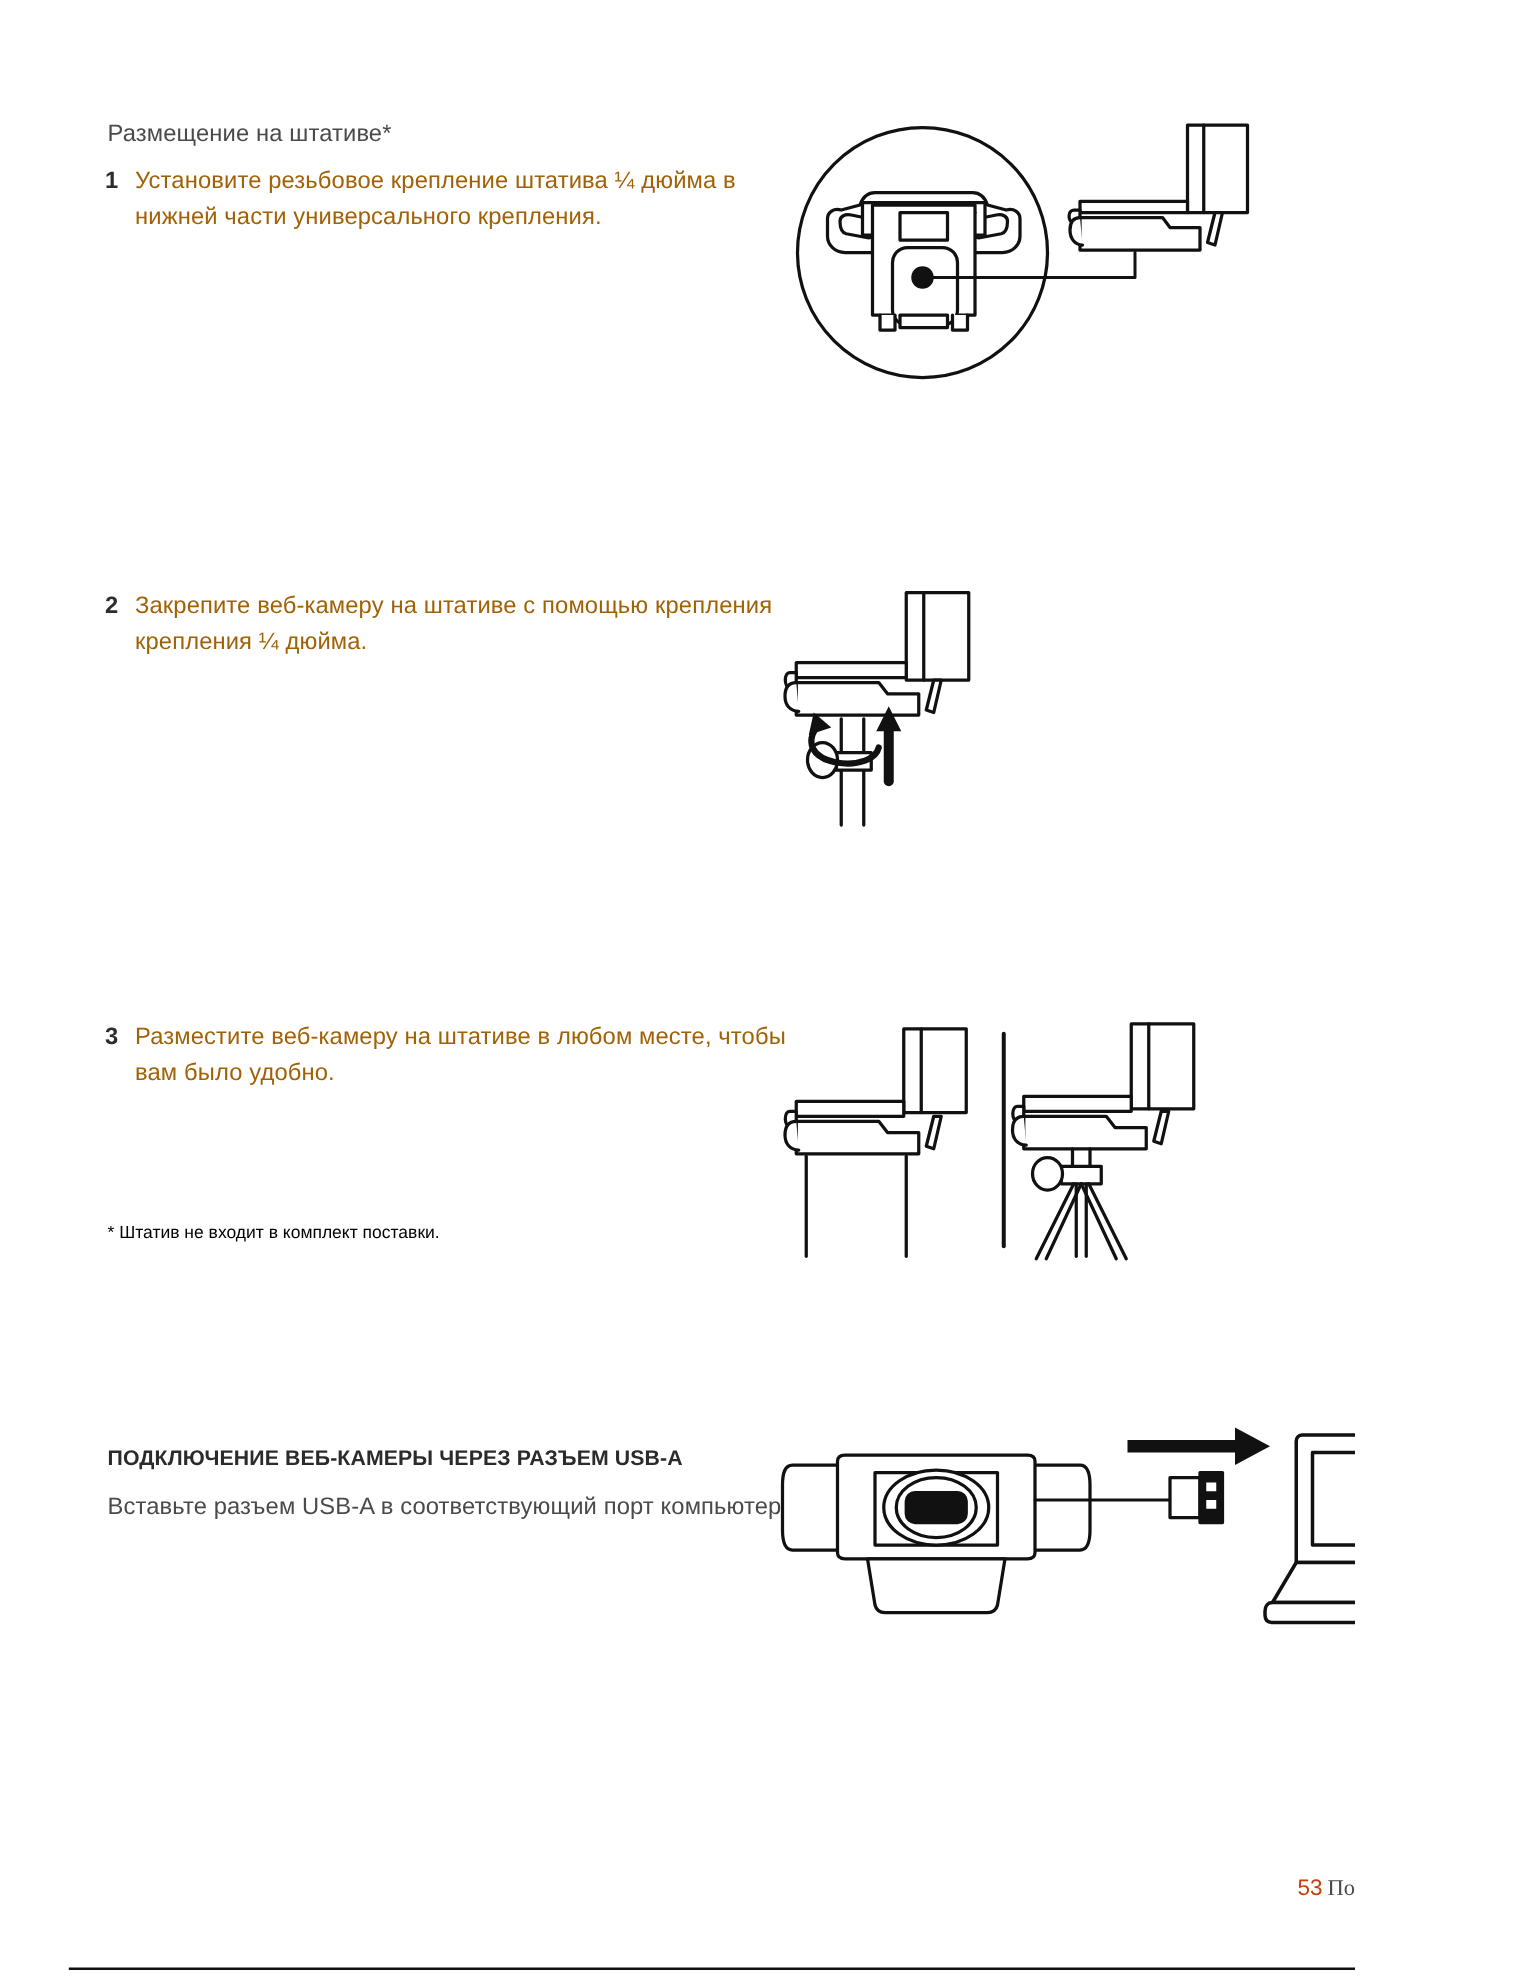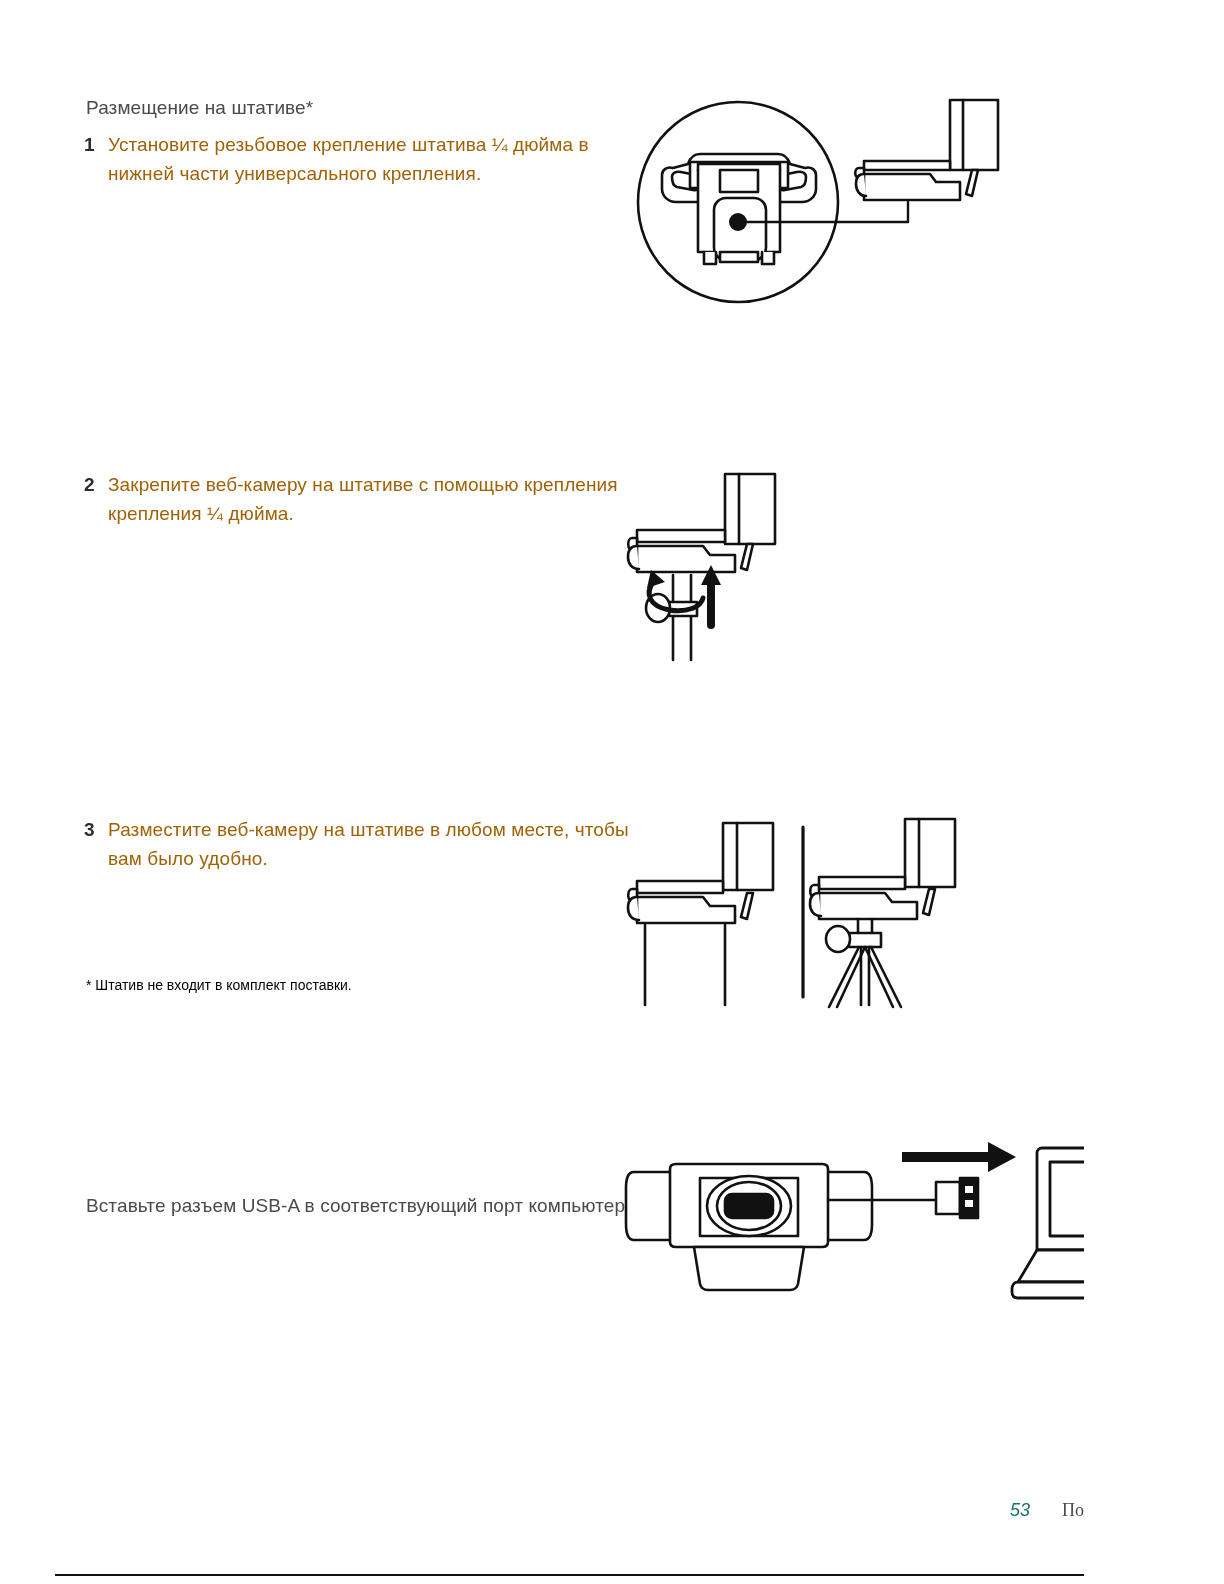--- a/index.html
+++ b/index.html
@@ -82,25 +82,24 @@
   
   .footer {
     position: absolute;
     left: 0;
     top: 1500px;
     width: 1224px;
     height: 40px;
   }
   .footer-page {
     position: absolute;
-    left: 1010px;
+    left: 1038px;
     top: 0;
     font-size: 18px;
-    color: #0f766e;
-    font-style: italic;
+    color: #c2410c;
   }
   .footer-lang {
     position: absolute;
     left: 1062px;
     top: 0;
     font-size: 18px;
     color: #4a4a4a;
     font-family: Liberation Serif, serif;
   }
   .bottom-rule {
@@ -264,20 +263,21 @@
         <path d="M244 142 L 214 202"></path>
         <path d="M250 142 L 222 202"></path>
         <path d="M256 142 L 286 202"></path>
         <path d="M250 142 L 278 202"></path>
       </g>
     </svg>
   </div>
 
   <div class="footnote">* Штатив не входит в комплект поставки.</div>
 
+  <div class="usb-heading">ПОДКЛЮЧЕНИЕ ВЕБ-КАМЕРЫ ЧЕРЕЗ РАЗЪЕМ USB-A</div>
   <div class="usb-sub">Вставьте разъем USB-A в соответствующий порт компьютера.</div>
 
   <div class="fig" id="fig-usb">
     <svg width="540" height="165" viewBox="0 0 540 165" fill="none" xmlns="http://www.w3.org/2000/svg">
       <g stroke="#111111" stroke-width="2.6" fill="#ffffff" stroke-linejoin="round" stroke-linecap="round">
 
         <path d="M22 32 C 16 32, 14 38, 14 48 L 14 84 C 14 94, 16 100, 22 100 L 68 100 L 68 32 Z"></path>
         <path d="M208 32 L 208 100 L 252 100 C 258 100, 260 94, 260 84 L 260 48 C 260 38, 258 32, 252 32 Z"></path>
 
         <path d="M58 29 C 58 26, 60 24, 64 24 L 210 24 C 214 24, 216 26, 216 29 L 216 102 C 216 105, 214 107, 210 107 L 64 107 C 60 107, 58 105, 58 102 Z"></path>

